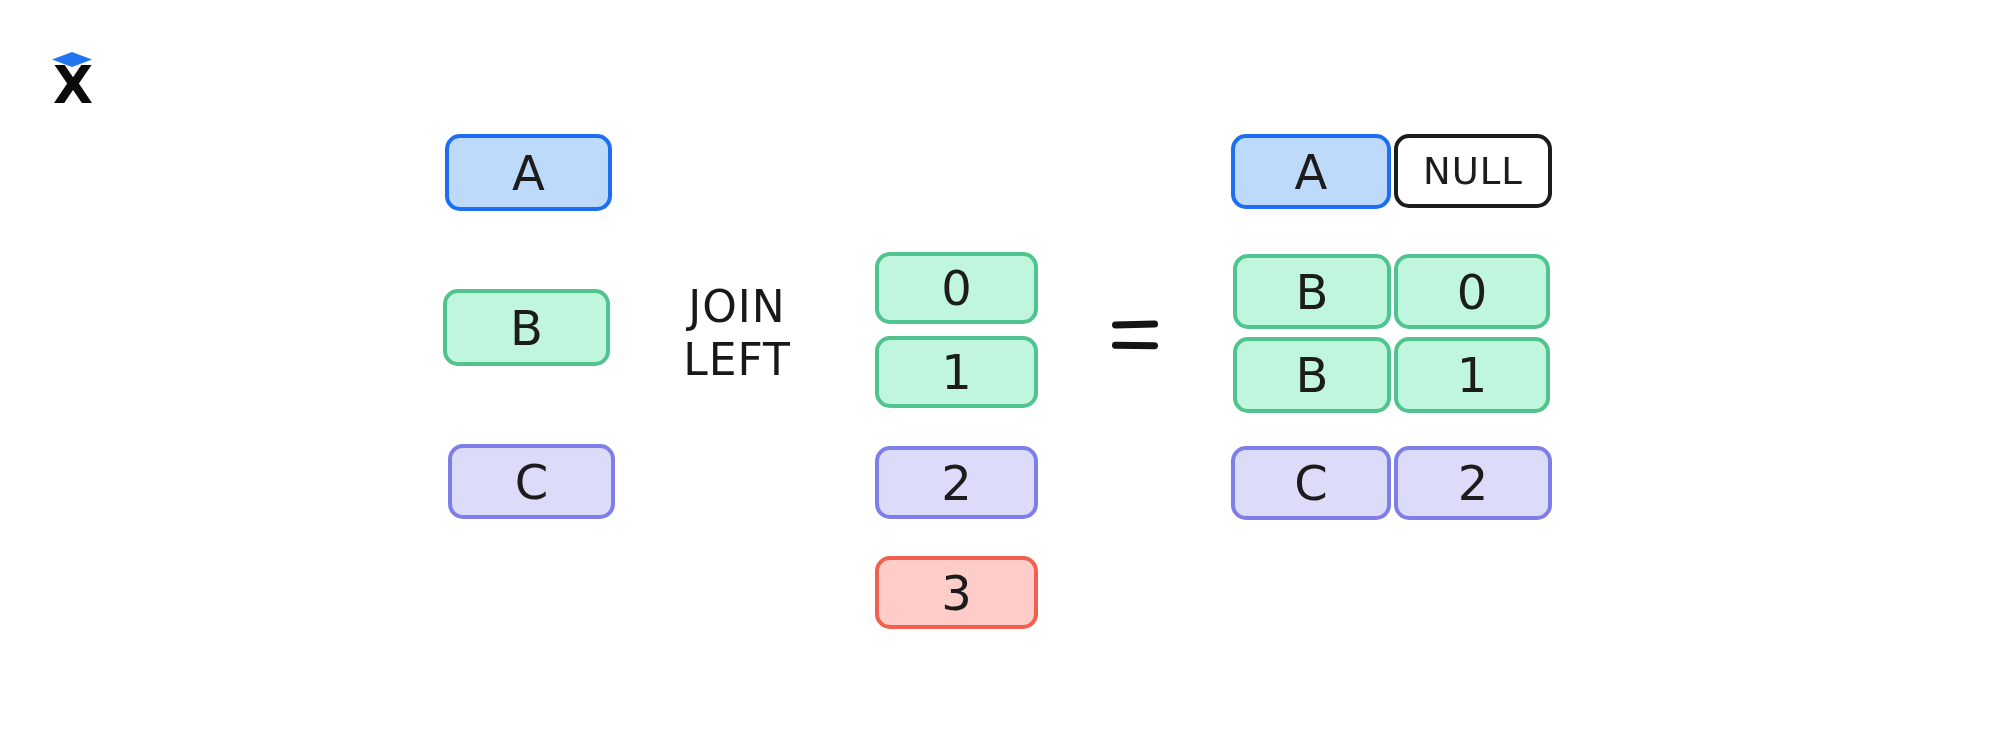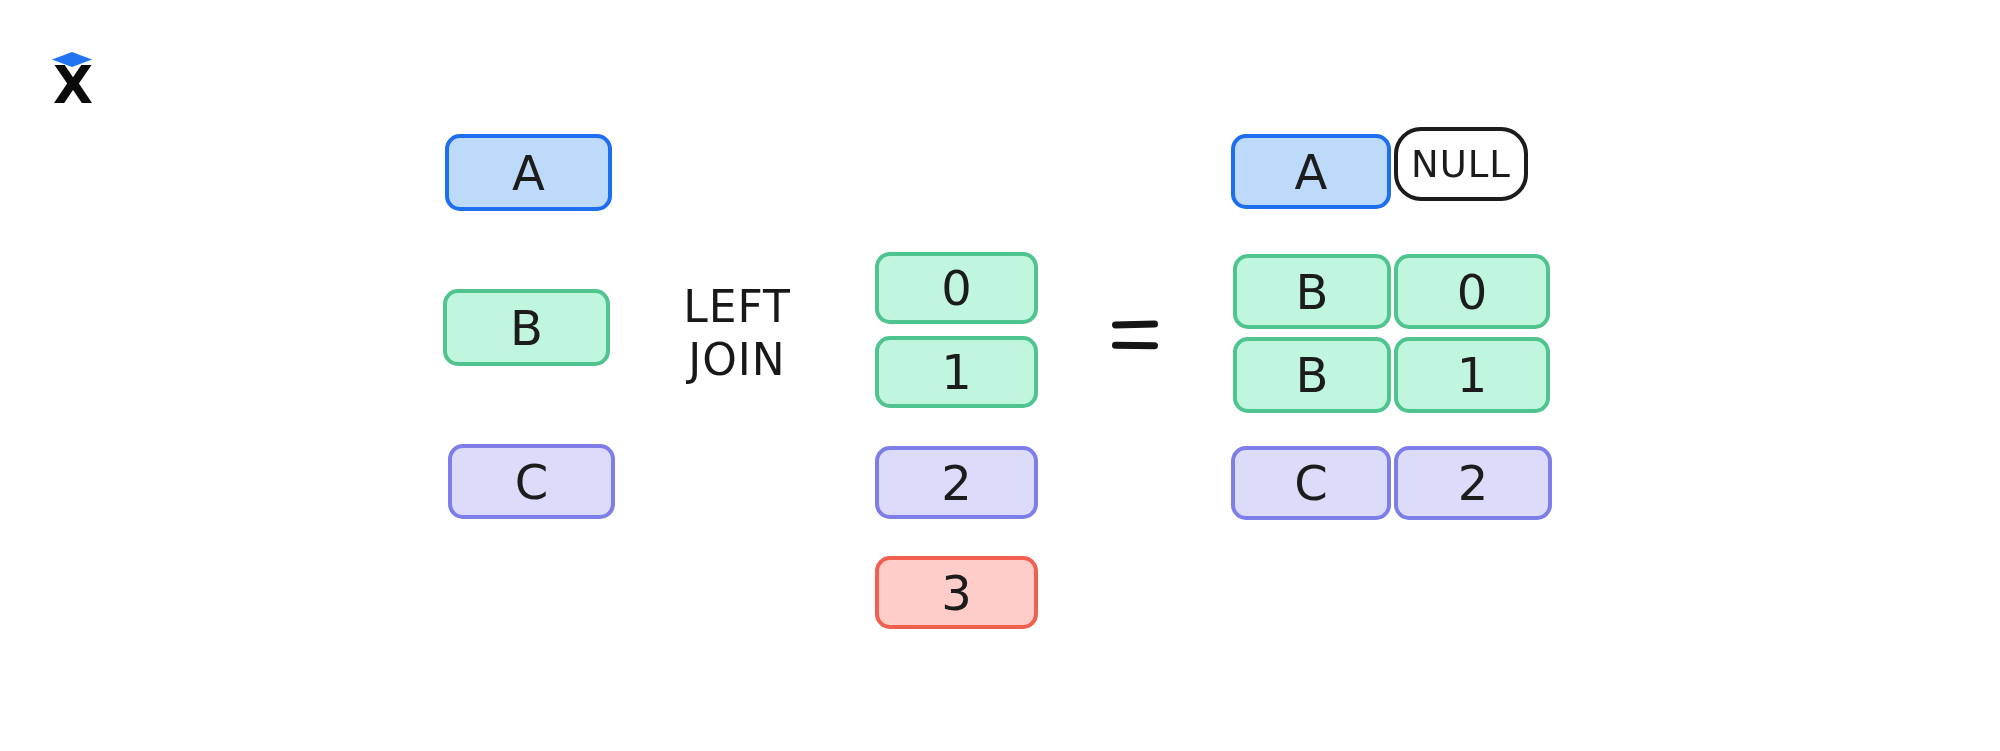--- a/index.html
+++ b/index.html
@@ -65,37 +65,37 @@
   <div class="logo">
     <div class="diamond"></div>
     <div class="letter">X</div>
   </div>
 
   <div class="box blue" style="left:445px; top:134px; width:167px; height:77px;">A</div>
   <div class="box green" style="left:443px; top:289px; width:167px; height:77px;">B</div>
   <div class="box purple" style="left:448px; top:444px; width:167px; height:75px;">C</div>
 
   <div class="operator">
+    <div>JOIN</div>
     <div>LEFT</div>
-    <div>JOIN</div>
   </div>
 
   <div class="box green" style="left:875px; top:252px; width:163px; height:72px;">0</div>
   <div class="box green" style="left:875px; top:336px; width:163px; height:72px;">1</div>
   <div class="box purple" style="left:875px; top:446px; width:163px; height:73px;">2</div>
   <div class="box red" style="left:875px; top:556px; width:163px; height:73px;">3</div>
 
   <div class="equals">
     <span class="sr">=</span>
     <i class="bar"></i>
     <i class="bar"></i>
   </div>
 
   <div class="box blue" style="left:1231px; top:134px; width:160px; height:75px;">A</div>
-  <div class="box white small-text" style="left:1394px; top:127px; width:134px; height:74px;border-radius:27px;">NULL</div>
+  <div class="box white small-text" style="left:1394px; top:134px; width:158px; height:74px;">NULL</div>
 
   <div class="box green" style="left:1233px; top:254px; width:158px; height:75px;">B</div>
   <div class="box green" style="left:1394px; top:254px; width:156px; height:75px;">0</div>
 
   <div class="box green" style="left:1233px; top:337px; width:158px; height:76px;">B</div>
   <div class="box green" style="left:1394px; top:337px; width:156px; height:76px;">1</div>
 
   <div class="box purple" style="left:1231px; top:446px; width:160px; height:74px;">C</div>
   <div class="box purple" style="left:1394px; top:446px; width:158px; height:74px;">2</div>
 

